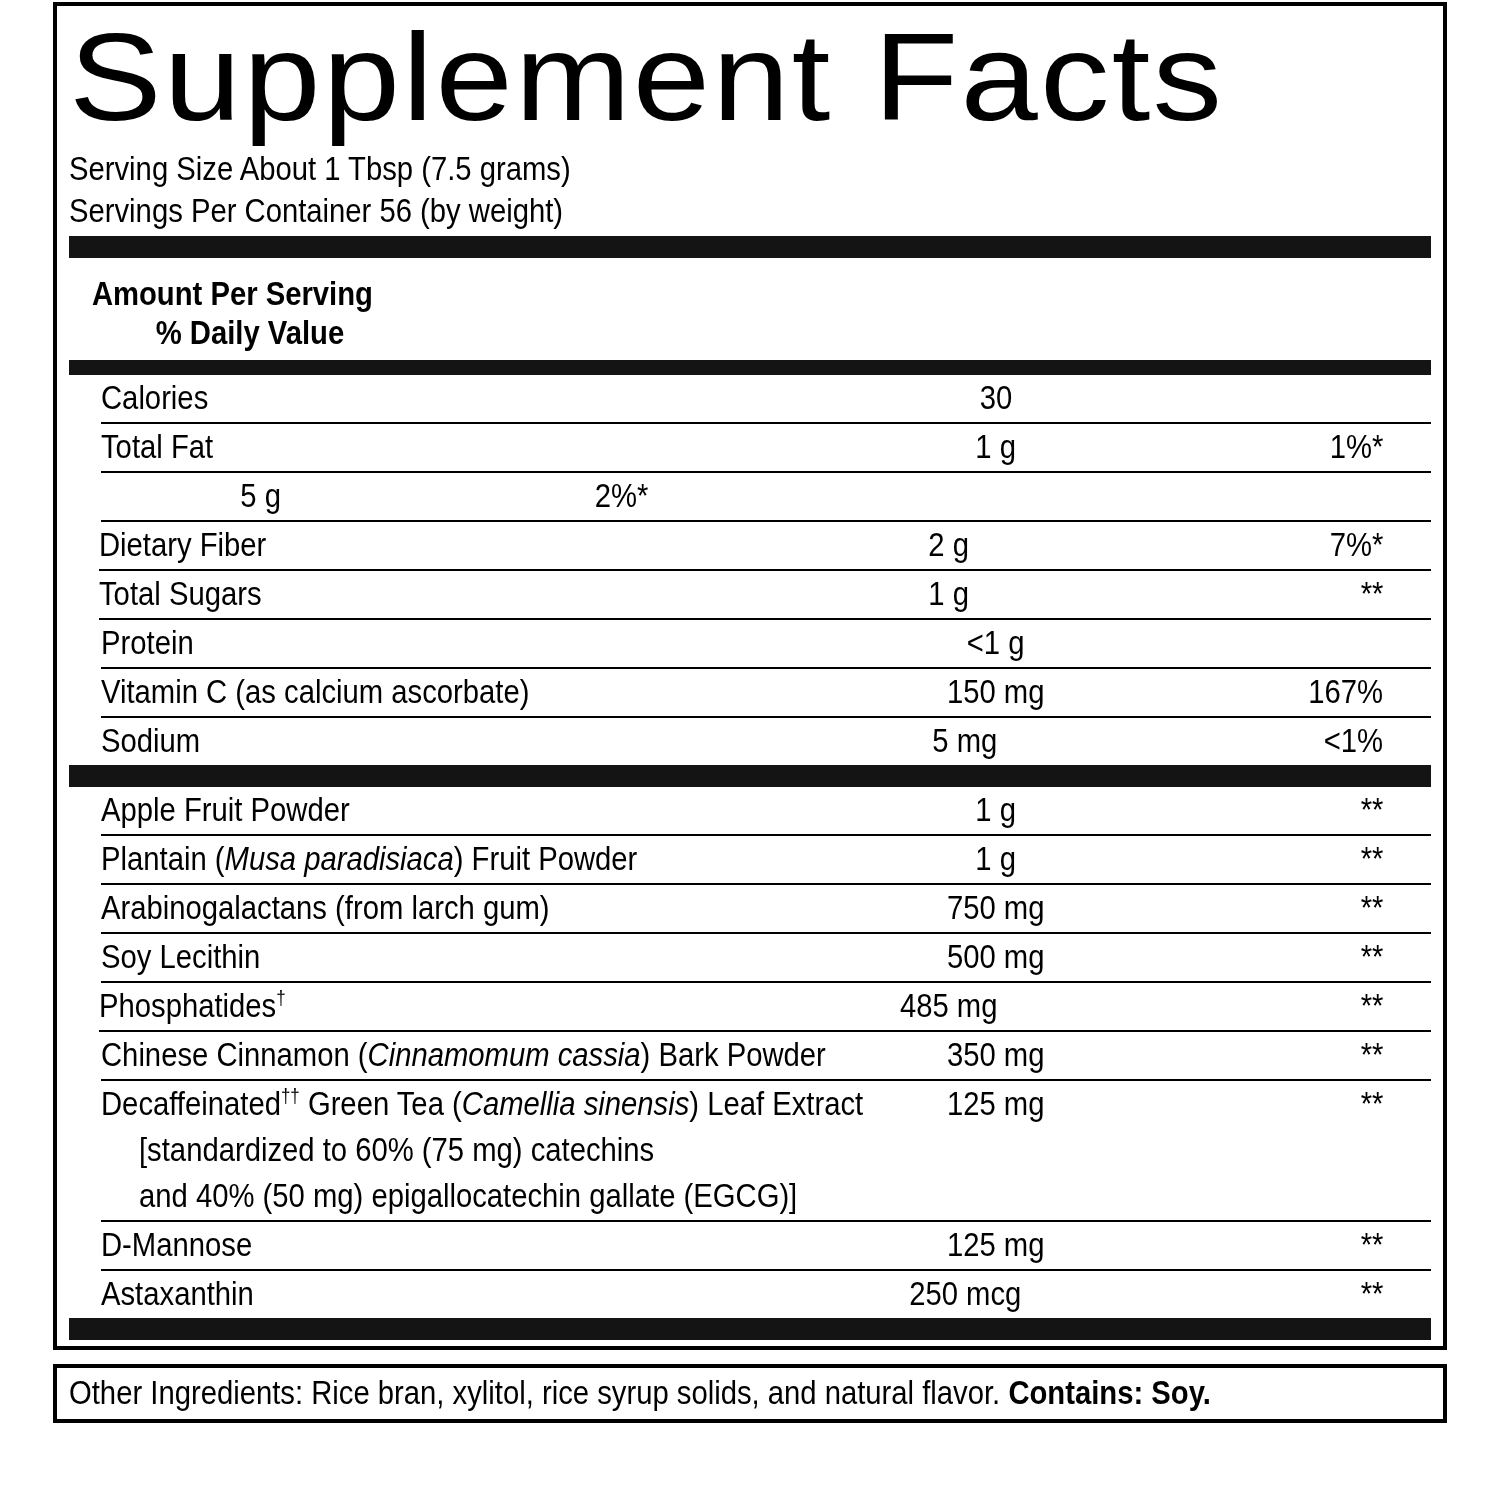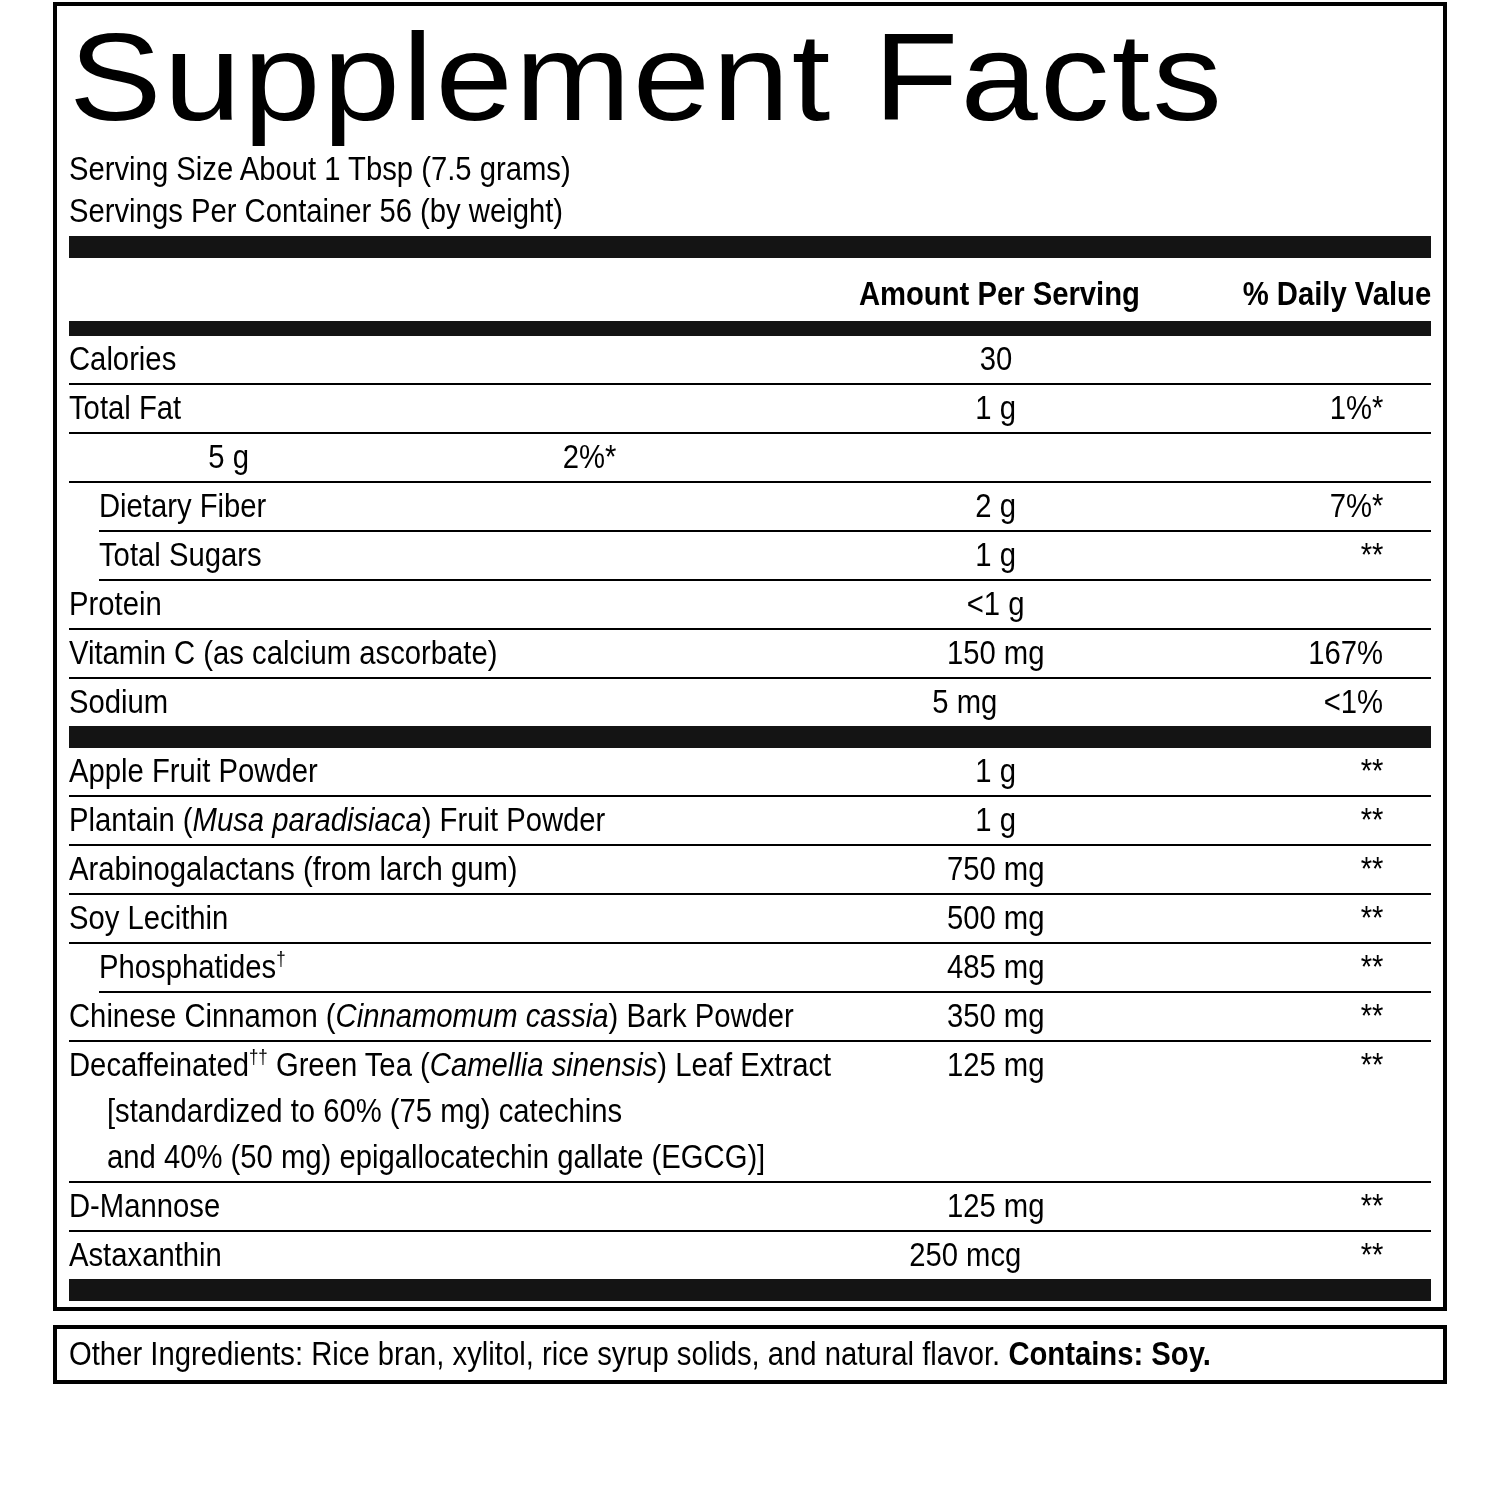--- a/index.html
+++ b/index.html
@@ -28,32 +28,32 @@
     font-size:124px;font-weight:normal;line-height:1.02;
     letter-spacing:2px;margin:2px 0 8px;white-space:nowrap;
   }
   .title .stretch{display:inline-block;transform:scaleX(1.12);transform-origin:0 60%;}
 
   .serving{line-height:1.15;padding:1px 0;}
 
   .bar{height:22px;background:var(--bar);}
   .bar-top{margin-top:5px;}
 
-  .col-header{display:flex;align-items:baseline;padding:16px 0 8px;}
+  .col-header{display:flex;align-items:baseline;padding:16px 0 8px;flex-direction:column;}
   .header-rule{height:15px;background:var(--bar);}
 
   .cell-name{flex:1;min-width:0;}
   .cell-amount{width:320px;text-align:center;white-space:nowrap;}
   .cell-amount .cond{transform-origin:50% 50%;}
   .cell-dv{width:275px;text-align:right;white-space:nowrap;padding-right:48px;}
   .cell-dv .cond{transform-origin:100% 50%;}
   .col-header .cell-dv{padding-right:0;}
 
-  .row{display:flex;align-items:baseline;border-bottom:2px solid var(--ink);padding:3px 0 5px;min-height:45px;}
-  .row.indent{margin-left:30px;}
+  .row{display:flex;align-items:baseline;border-bottom:2px solid var(--ink);padding:3px 0 5px;min-height:45px;margin-left:32px;}
+  .row.indent{margin-left:30px;gap:47px;}
   .row.no-border{border-bottom:none;gap:31px;}
   .name-line{line-height:1.1;white-space:nowrap;}
   .sub-line{line-height:1.1;white-space:nowrap;padding:9px 0 0 38px;}
 
   .footnotes{padding:10px 0 12px;}
   .fn-line{line-height:1.2;padding:4px 0;}
 
   .other-box{border:4px solid var(--ink);margin-top:14px;padding:5px 12px 7px;line-height:1.15;}
 </style>
 </head>

